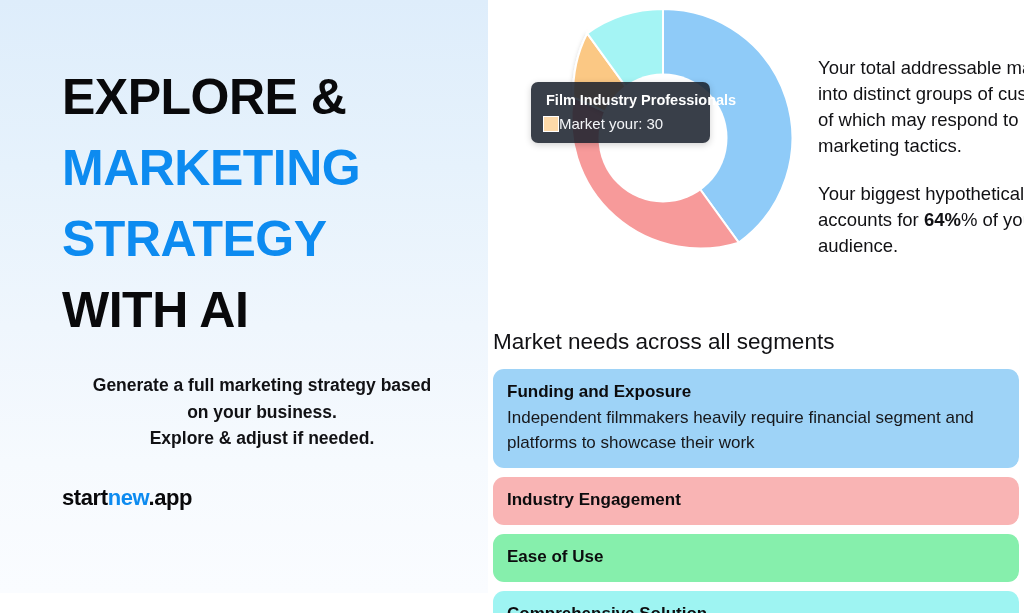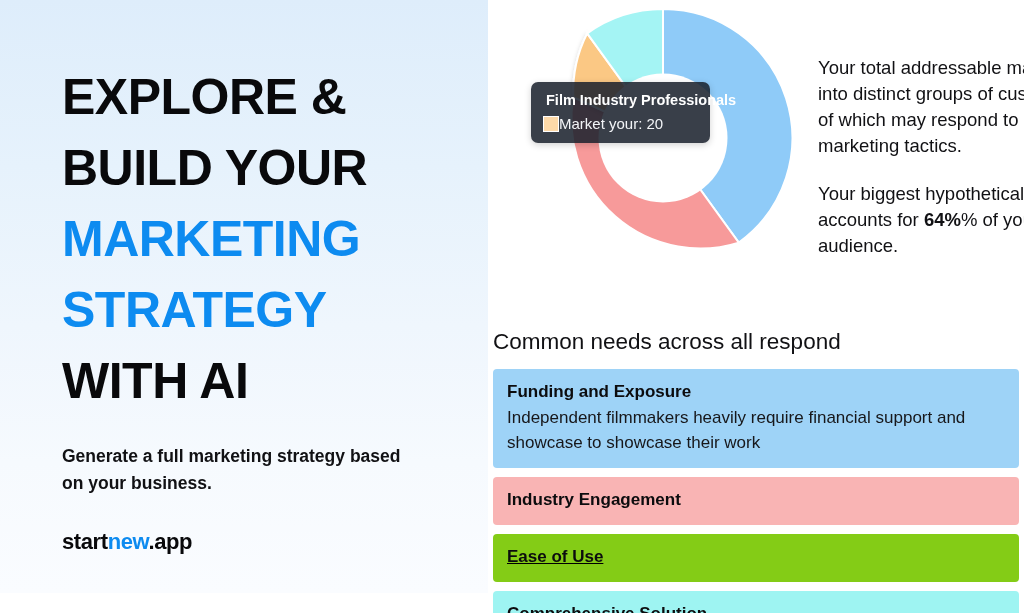--- a/index.html
+++ b/index.html
@@ -38,20 +38,21 @@
   .headline .accent { color:#0d8bf0; }
   .headline .ln { display:block; white-space:nowrap; }
 
   .subcopy {
     margin-top:26px;
     font-size:17.5px;
     line-height:26.5px;
     font-weight:700;
     color:#111114;
     max-width:400px;
+    text-align:center;
   }
   .subcopy span { display:block; white-space:nowrap; }
 
   .brand {
     margin-top:33px;
     font-size:22px;
     font-weight:700;
     letter-spacing:-0.4px;
     color:#09090b;
   }
@@ -136,21 +137,21 @@
   .needs-title {
     font-size:22.5px;
     font-weight:400;
     color:#111114;
     line-height:30px;
     white-space:nowrap;
     padding-left:0px;
   }
   .needs-list { margin-top:12px; }
   .need-card {
-    border-radius:4px;
+    border-radius:11px;
     padding:11px 14px 13px 14px;
     margin-bottom:9px;
     width:526px;
   }
   .need-name {
     font-size:17px;
     font-weight:700;
     color:#0c0c0e;
     line-height:24px;
     white-space:nowrap;
@@ -165,29 +166,29 @@
 </style>
 </head>
 <body>
 
 <div class="page">
 
   <aside class="promo">
 
     <h1 class="headline">
       <span class="ln">EXPLORE &amp;</span>
-      <span class="ln">BUILD YOUR</span>
       <span class="ln accent">MARKETING</span>
       <span class="ln accent">STRATEGY</span>
       <span class="ln">WITH AI</span>
     </h1>
 
     <div class="subcopy">
       <span>Generate a full marketing strategy based</span>
       <span>on your business.</span>
+      <span>Explore &amp; adjust if needed.</span>
     </div>
 
     <div class="brand"><span>start</span><span class="b-new">new</span><span>.app</span></div>
 
   </aside>
 
   <main class="content">
 
     <section class="top-row">
 
@@ -208,46 +209,46 @@
           <path d="M 132 132 L 56.18 27.37 A 129 129 0 0 1 132 3 Z" fill="#a4f4f4" stroke="#ffffff" stroke-width="2"></path>
 
           <circle cx="132" cy="132" r="64.5" fill="#ffffff"></circle>
         </svg>
       </div>
 
       <div class="tooltip">
         <div class="tooltip-title">Film Industry Professionals</div>
         <div class="tooltip-row">
           <span class="tooltip-swatch"></span>
-          <span class="tooltip-value"><span>Market your: </span><span>20</span></span>
+          <span class="tooltip-value"><span>Market your: </span><span>30</span></span>
         </div>
       </div>
 
       <div class="desc">
         <p>Your total addressable market is split into distinct groups of customers, each of which may respond to different marketing tactics.</p>
         <p><span>Your biggest hypothetical segment accounts for </span><b>64%</b><span>% of your target audience.</span></p>
       </div>
 
     </section>
 
     <section class="needs">
-      <h2 class="needs-title">Common needs across all respond</h2>
+      <h2 class="needs-title">Market needs across all segments</h2>
 
       <div class="needs-list">
 
         <div class="need-card" style="background:#9ed3f7;">
           <div class="need-name">Funding and Exposure</div>
-          <div class="need-desc">Independent filmmakers heavily require financial support and showcase to showcase their work</div>
+          <div class="need-desc">Independent filmmakers heavily require financial segment and platforms to showcase their work</div>
         </div>
 
         <div class="need-card" style="background:#f9b4b4;">
           <div class="need-name">Industry Engagement</div>
         </div>
 
-        <div class="need-card" style="background:#84cc16;text-decoration:underline;">
+        <div class="need-card" style="background:#86efac;">
           <div class="need-name">Ease of Use</div>
         </div>
 
         <div class="need-card" style="background:#9ef4f2;">
           <div class="need-name">Comprehensive Solution</div>
         </div>
 
       </div>
     </section>
 

